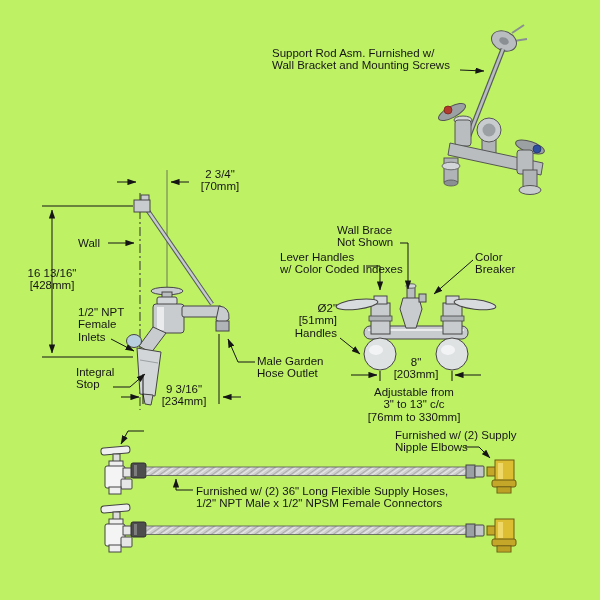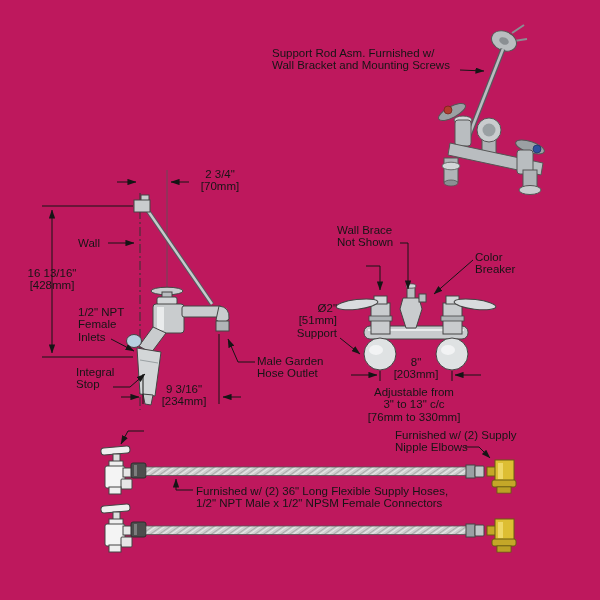--- a/index.html
+++ b/index.html
@@ -1,16 +1,16 @@
 <!DOCTYPE html>
 <html><head>
 <meta charset="utf-8">
 <style>
   html,body{margin:0;padding:0;background:#fff;}
-  #canvas{position:relative;width:600px;height:600px;background:#be185d;overflow:hidden;
+  #canvas{position:relative;width:600px;height:600px;background:#bef264;overflow:hidden;
           font-family:"Liberation Sans",sans-serif;}
   #art{position:absolute;left:0;top:0;}
   .lbl{position:absolute;font-size:11.5px;line-height:12.4px;color:#151515;white-space:nowrap;z-index:2;}
   .ctr{text-align:center;}
   .rgt{text-align:right;}
 </style>
 </head>
 <body>
 
 <div id="canvas">
@@ -233,30 +233,34 @@
   <div class="lbl" style="left:257px;top:355px">
     <div>Male Garden</div>
     <div>Hose Outlet</div>
   </div>
 
   <div class="lbl" style="left:337px;top:224px">
     <div>Wall Brace</div>
     <div>Not Shown</div>
   </div>
 
+  <div class="lbl" style="left:280px;top:251px">
+    <div>Lever Handles</div>
+    <div>w/ Color Coded Indexes</div>
+  </div>
 
   <div class="lbl" style="left:475px;top:251px">
     <div>Color</div>
     <div>Breaker</div>
   </div>
 
   <div class="lbl rgt" style="left:287px;top:302px;width:50px">
     <div>Ø2"</div>
     <div>[51mm]</div>
-    <div>Support</div>
+    <div>Handles</div>
   </div>
 
   <div class="lbl ctr" style="left:379px;top:356px;width:74px">
     <div>8"</div>
     <div>[203mm]</div>
   </div>
 
   <div class="lbl ctr" style="left:354px;top:386px;width:120px">
     <div>Adjustable from</div>
     <div>3" to 13" c/c</div>

